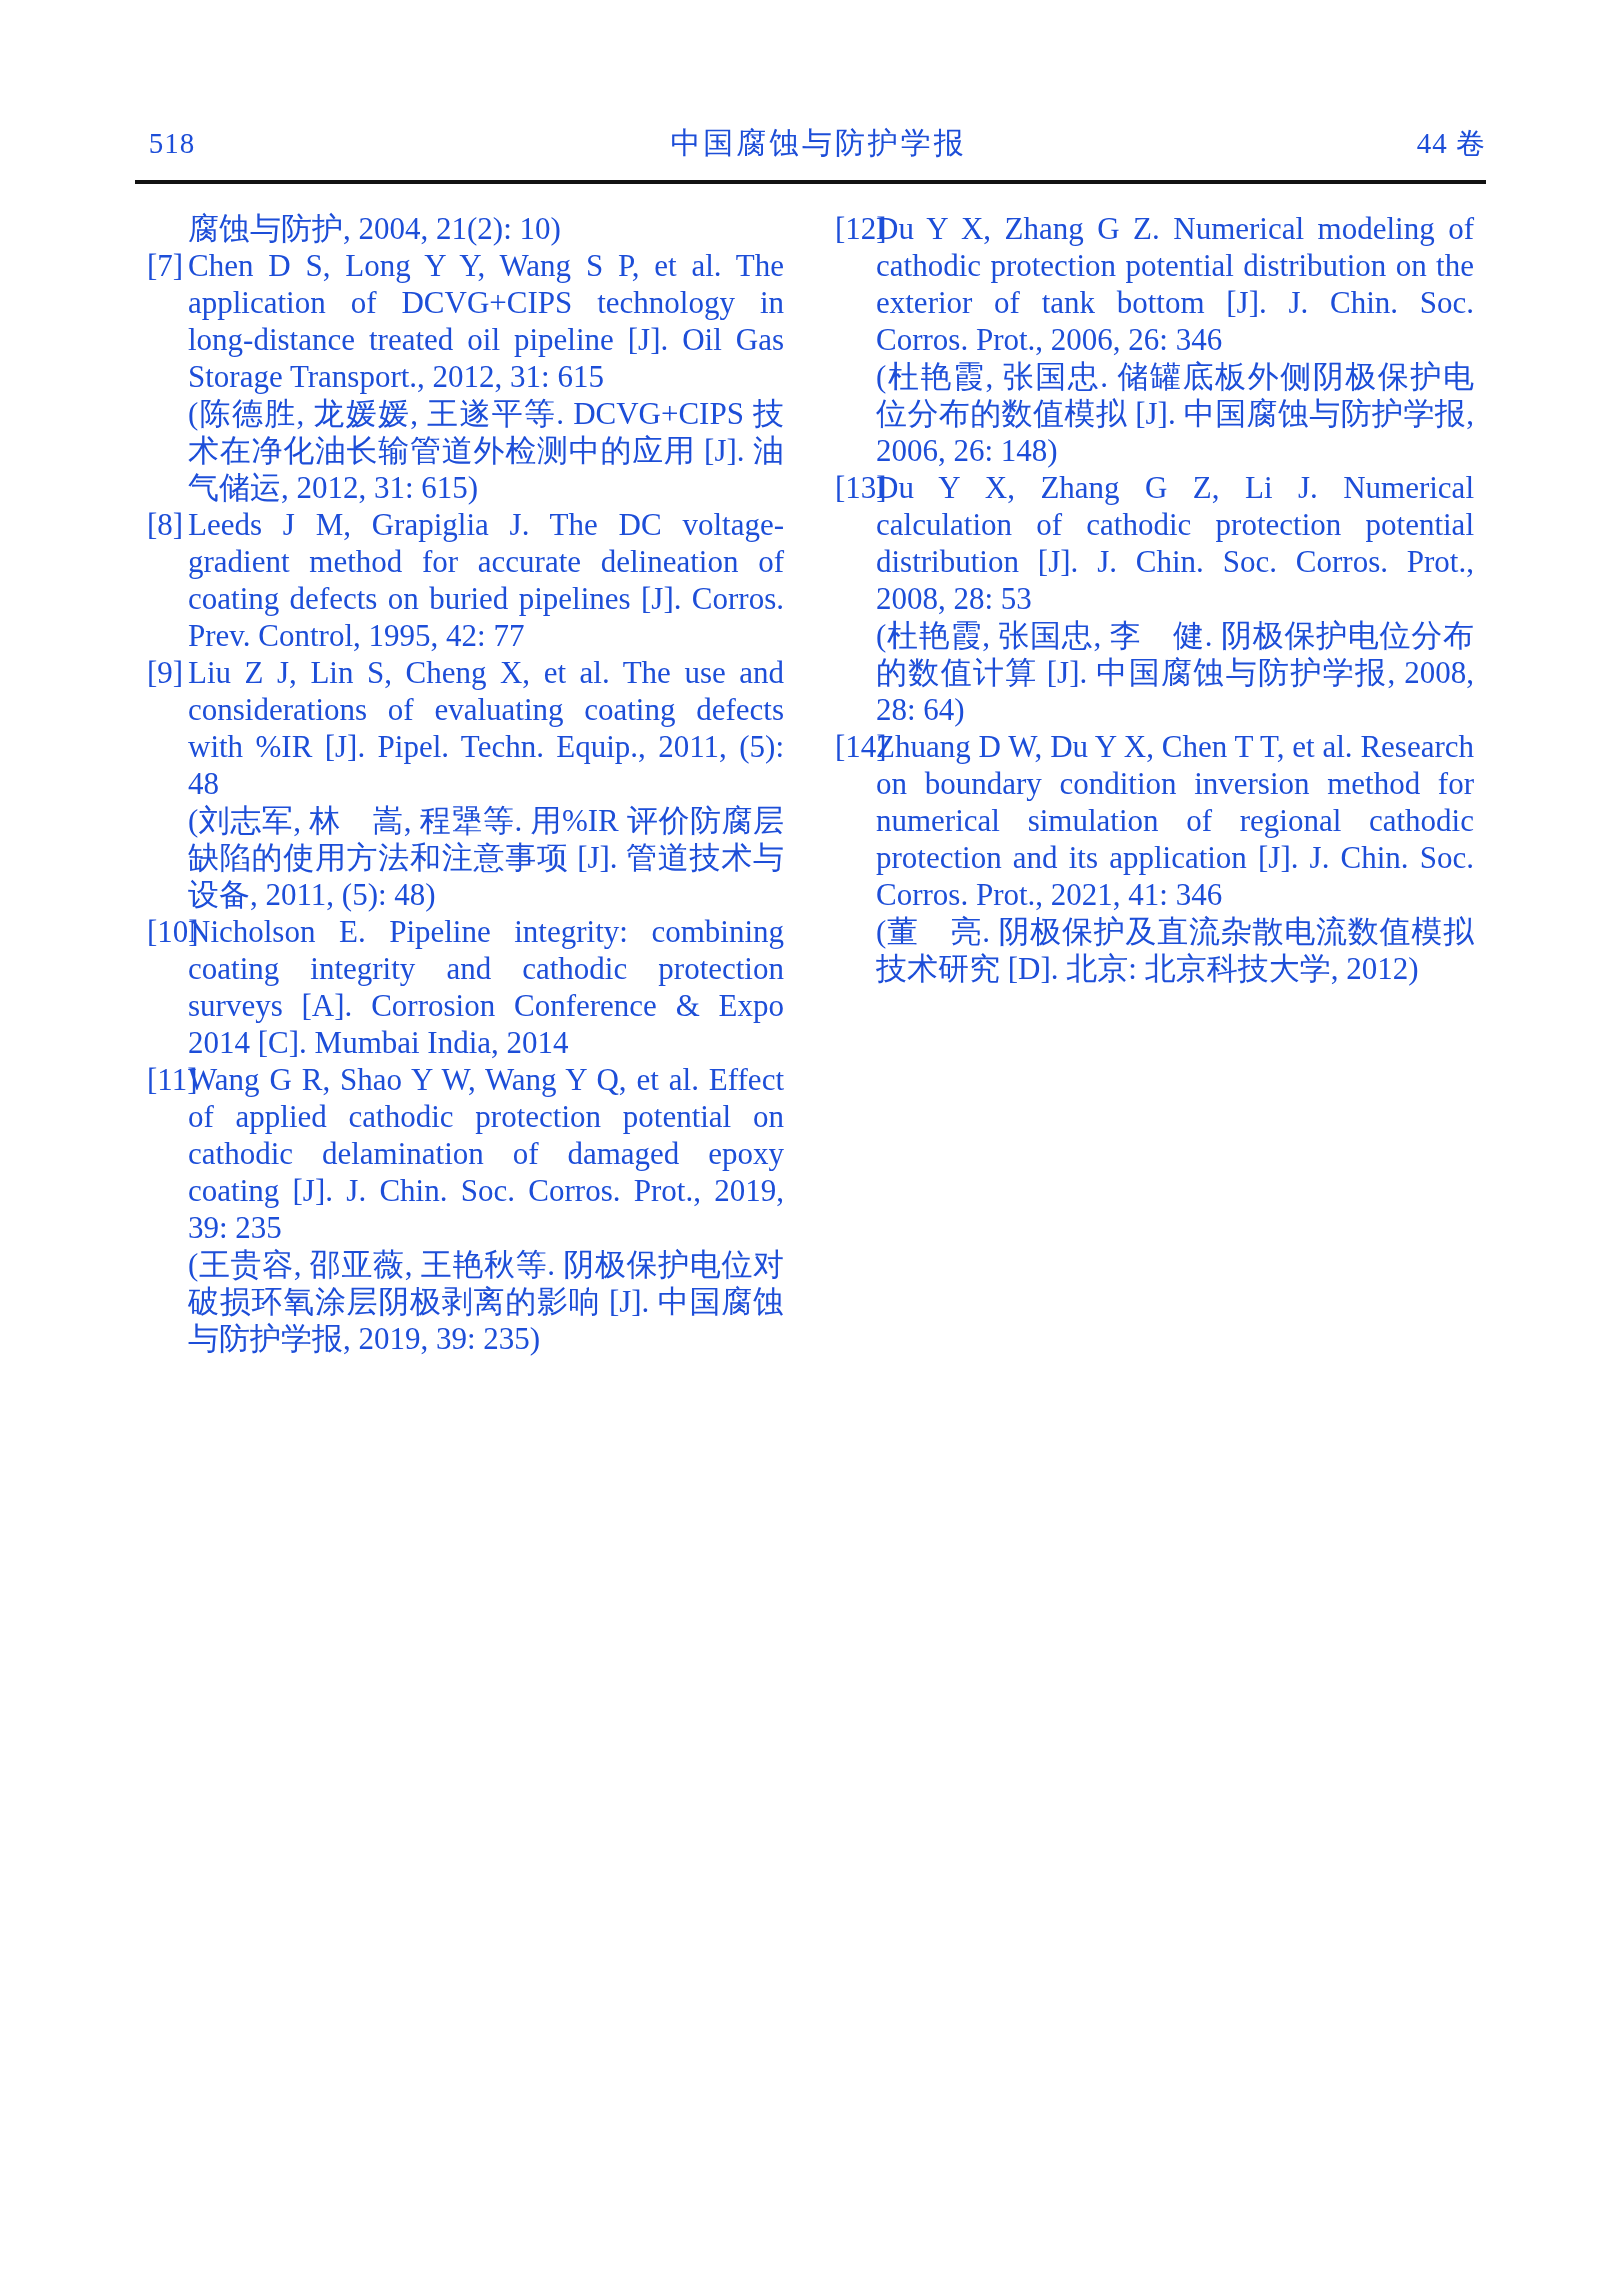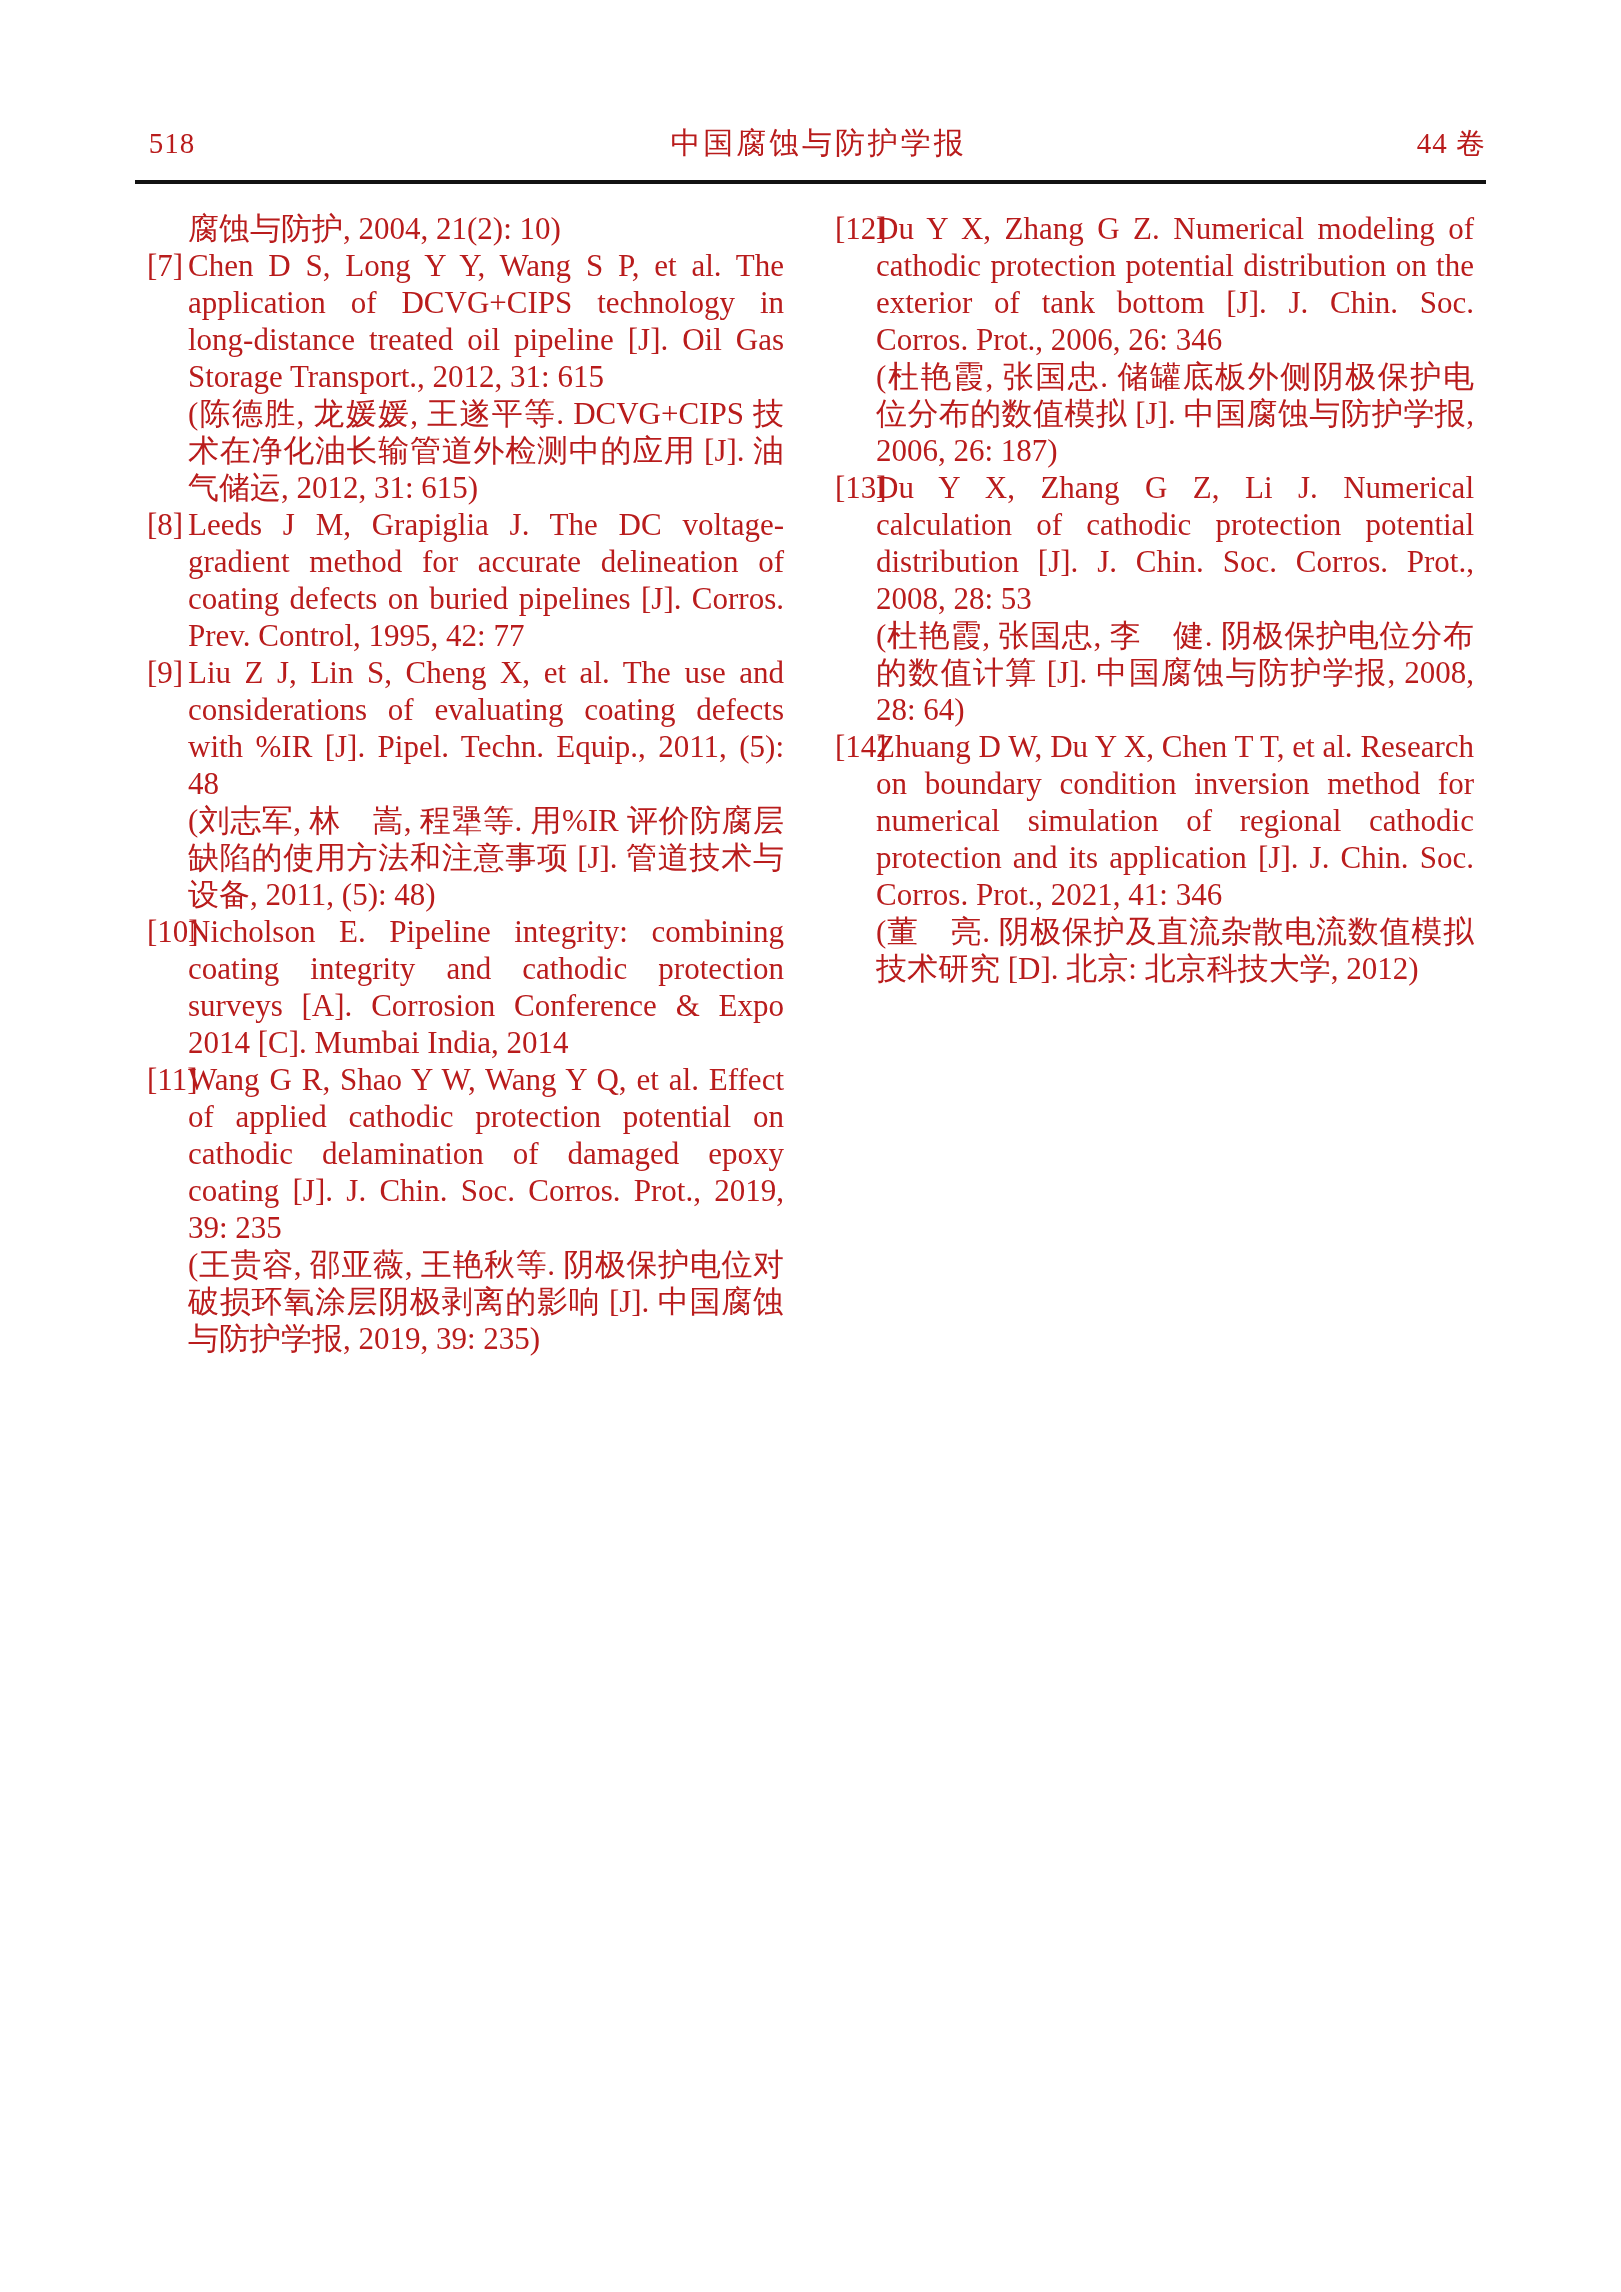--- a/index.html
+++ b/index.html
@@ -5,21 +5,21 @@
   html, body { margin: 0; padding: 0; }
   body {
     width: 1621px; height: 2293px;
     background: #ffffff;
     font-family: "Liberation Serif", "DejaVu Serif", serif;
   }
   .page {
     position: relative;
     width: 1621px; height: 2253px;
     background: #ffffff;
-    color: #b91c1c;
+    color: #1d4ed8;
     overflow: hidden;
   }
   
   .header {
     position: absolute;
     left: 135px; top: 123px; width: 1351px;
     display: grid;
     grid-template-columns: 1fr auto 1fr;
     align-items: baseline;
     font-size: 29px;
@@ -88,21 +88,21 @@
       <div class="txt en"><span class="lbl">[11]</span><span>Wang G R, Shao Y W, Wang Y Q, et al. Effect of applied cathodic protection potential on cathodic delamination of damaged epoxy coating [J]. J. Chin. Soc. Corros. Prot., 2019, 39: 235</span></div>
       <div class="txt cn">(王贵容, 邵亚薇, 王艳秋等. 阴极保护电位对破损环氧涂层阴极剥离的影响 [J]. 中国腐蚀与防护学报, 2019, 39: 235)</div>
     </div>
 
   </div>
 
   <div class="col col-right">
 
     <div class="ref">
       <div class="txt en"><span class="lbl">[12]</span><span>Du Y X, Zhang G Z. Numerical modeling of cathodic protection potential distribution on the exterior of tank bottom [J]. J. Chin. Soc. Corros. Prot., 2006, 26: 346</span></div>
-      <div class="txt cn">(杜艳霞, 张国忠. 储罐底板外侧阴极保护电位分布的数值模拟 [J]. 中国腐蚀与防护学报, 2006, 26: 187)</div>
+      <div class="txt cn">(杜艳霞, 张国忠. 储罐底板外侧阴极保护电位分布的数值模拟 [J]. 中国腐蚀与防护学报, 2006, 26: 148)</div>
     </div>
 
     <div class="ref">
       <div class="txt en"><span class="lbl">[13]</span><span>Du Y X, Zhang G Z, Li J. Numerical calculation of cathodic protection potential distribution [J]. J. Chin. Soc. Corros. Prot., 2008, 28: 53</span></div>
       <div class="txt cn">(杜艳霞, 张国忠, 李　健. 阴极保护电位分布的数值计算 [J]. 中国腐蚀与防护学报, 2008, 28: 64)</div>
     </div>
 
     <div class="ref">
       <div class="txt en"><span class="lbl">[14]</span><span>Zhuang D W, Du Y X, Chen T T, et al. Research on boundary condition inversion method for numerical simulation of regional cathodic protection and its application [J]. J. Chin. Soc. Corros. Prot., 2021, 41: 346</span></div>
     </div>

